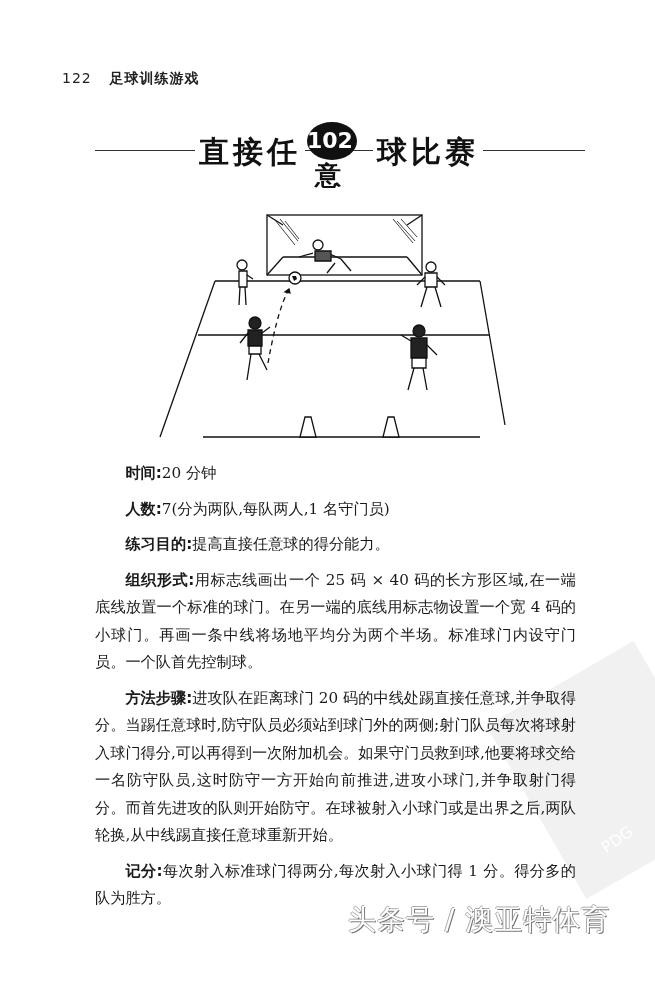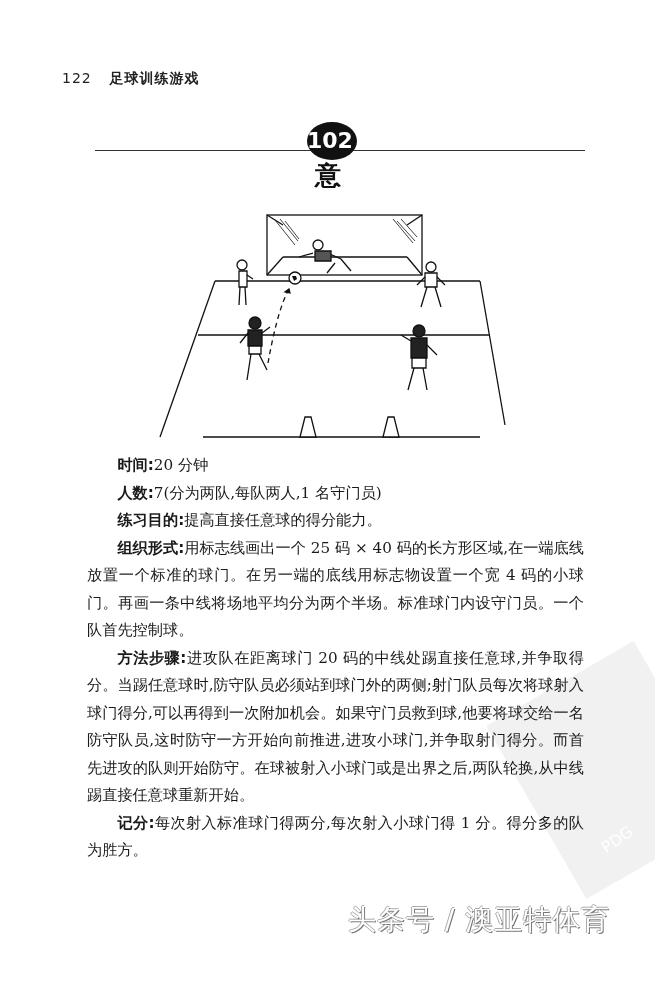--- a/index.html
+++ b/index.html
@@ -27,21 +27,21 @@
   }
   .badge-char {
     position:absolute; left:220px; top:38px; font-size:26px; font-weight:bold;
     font-family: "DejaVu Sans", "Liberation Sans", sans-serif; color:#111;
   }
   .figure { position:absolute; left:155px; top:205px; width:380px; height:240px; }
   .body-text {
     position:absolute; left:87px; top:452px; width:497px; font-size:15.2px; line-height:27.5px;
     text-align:justify;
   }
-  .body-text p { margin:0; text-indent:2em; }
+  .body-text p { margin:8px; text-indent:2em; }
   .body-text b { font-weight:bold; font-family: "DejaVu Sans", "Liberation Sans", sans-serif; }
   .seal {
     position:absolute; left:525px; top:670px; width:170px; height:200px; background:#ececec;
     transform:rotate(-30deg); opacity:.75; z-index:0;
   }
   .seal-text {
     position:absolute; left:600px; top:830px; transform:rotate(-35deg); color:#fff;
     font-size:16px; font-family:"DejaVu Sans", sans-serif; z-index:1;
   }
   .body-text { z-index:2; }
@@ -54,22 +54,24 @@
 </head>
 <body>
 
 <div class="running-head">
   <span class="num">122</span>
   <span>足球训练游戏</span>
 </div>
 
 <div class="title-row">
   <div class="title-rule"></div>
+  <span class="title-text title-left">直接任</span>
   <div class="badge">102</div>
   <span class="badge-char">意</span>
+  <span class="title-text title-right">球比赛</span>
 </div>
 
 <div class="figure">
   <svg width="380" height="240" viewBox="0 0 380 240" fill="none" stroke="#111" stroke-width="1.3">
 
     <g>
       <rect x="112" y="10" width="155" height="60"></rect>
       <line x1="112" y1="70" x2="128" y2="52"></line>
         <line x1="267" y1="70" x2="252" y2="52"></line>
       <line x1="128" y1="52" x2="252" y2="52"></line>

